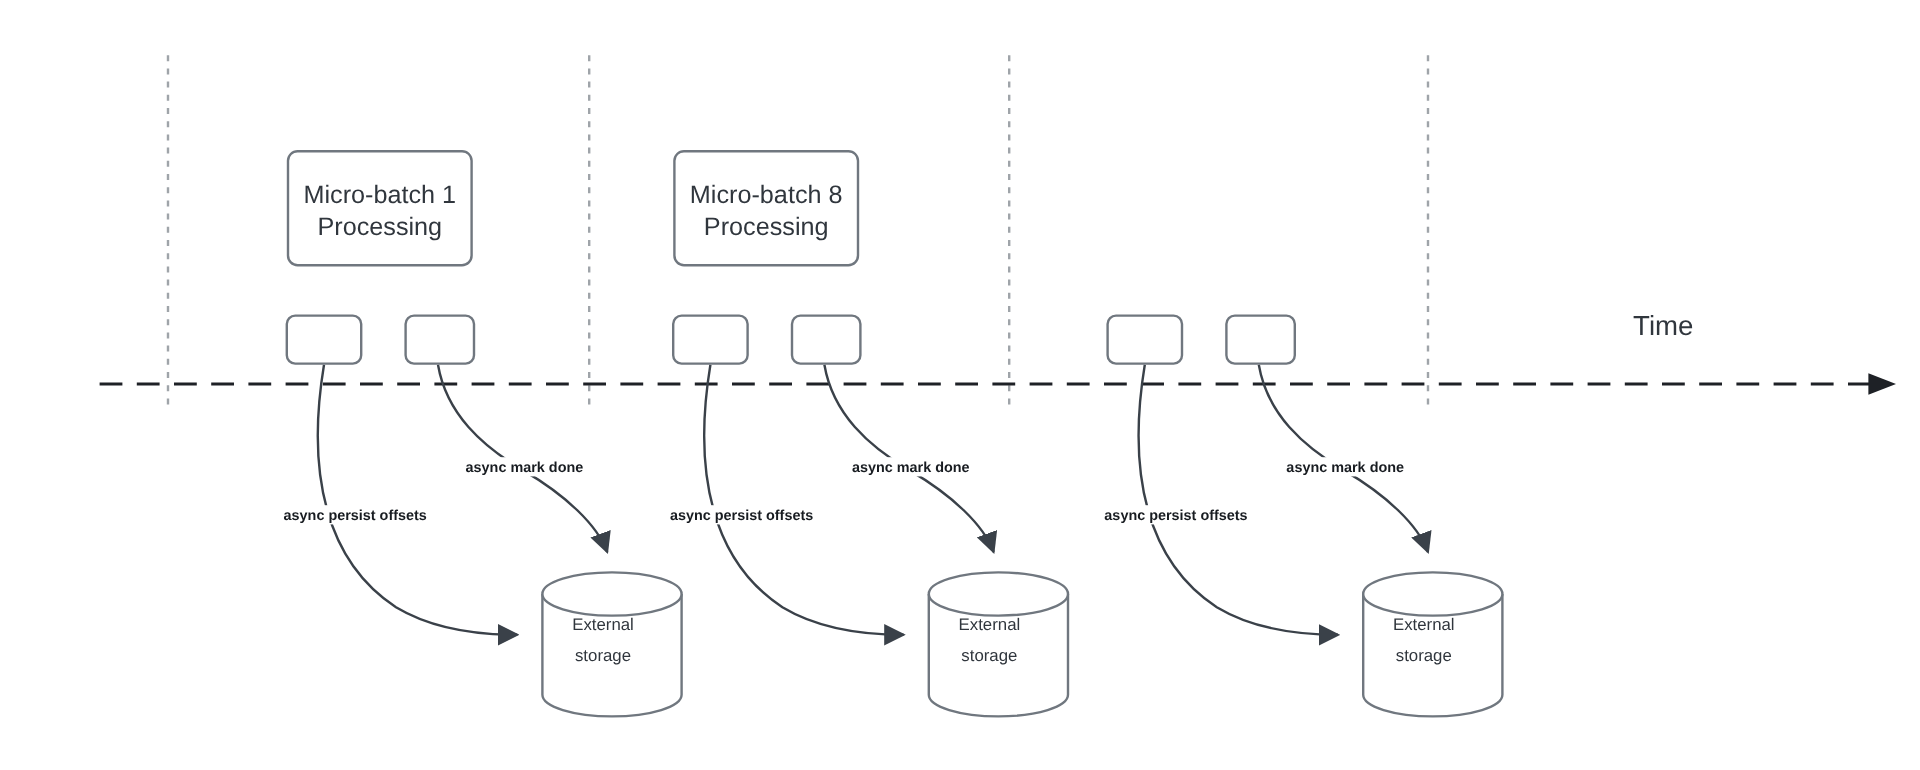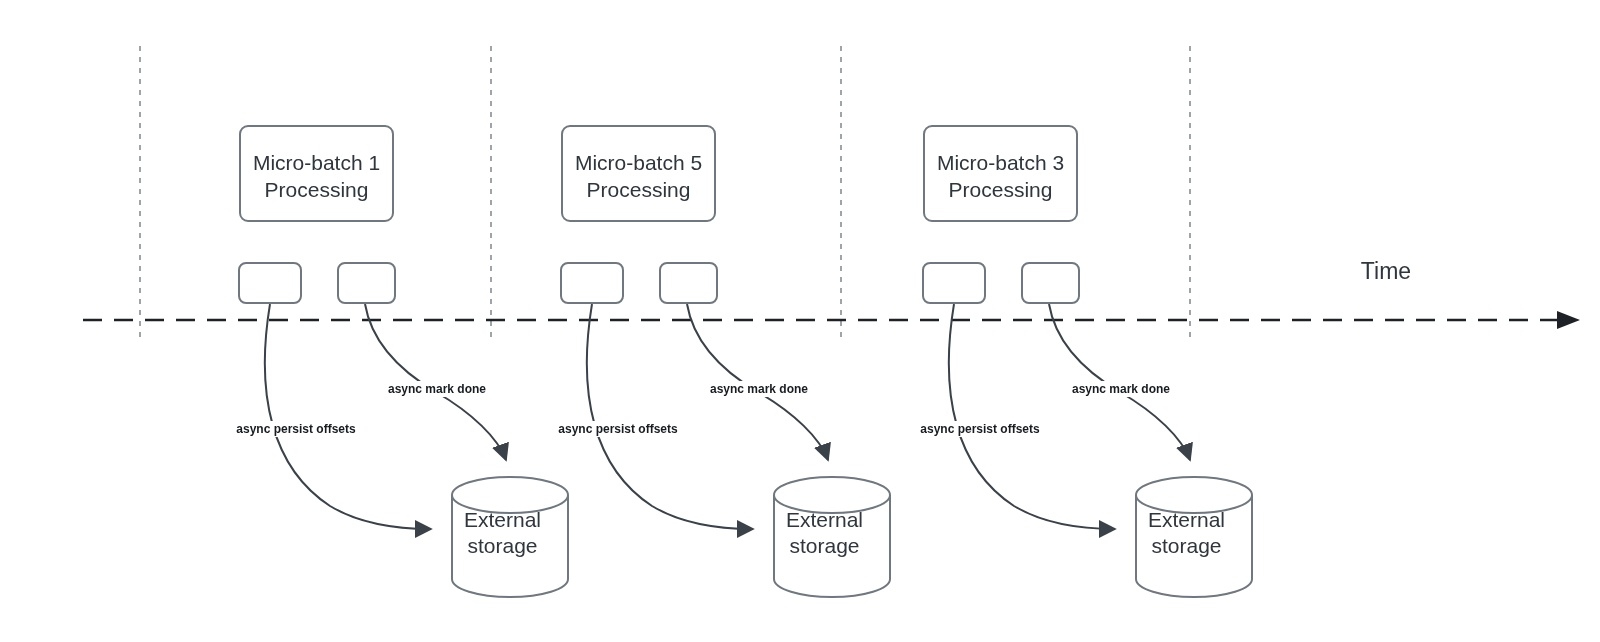--- a/index.html
+++ b/index.html
@@ -35,21 +35,21 @@
     position:absolute;top:262px;height:42px;
     border:2px solid var(--box-border);border-radius:8px;background:#fff;
   }
   .async-label{
     position:absolute;transform:translate(-50%,-50%);
     font-size:12px;font-weight:bold;color:var(--label);
     white-space:nowrap;background:var(--background);padding:1px 3px;
   }
   .storage-label{
     position:absolute;top:507px;width:101px;text-align:center;
-    font-size:21px;line-height:26px;color:var(--text);
+    font-size:14px;line-height:26px;color:var(--text);
   }
   .time-label{
     position:absolute;left:1386px;top:258px;transform:translateX(-50%);
     font-size:23px;color:var(--text);text-align:right;
   }
 </style>
 </head>
 <body>
 
 <div class="canvas">
@@ -94,31 +94,28 @@
   <div class="big-box" style="left:239px">
     <span>Micro-batch 1 Processing</span>
   </div>
   <div class="small-box" style="left:238px;width:64px"></div>
   <div class="small-box" style="left:337px;width:59px"></div>
   <div class="async-label" style="left:296px;top:429px">async persist offsets</div>
   <div class="async-label" style="left:437px;top:389px">async mark done</div>
   <div class="storage-label" style="left:452px">External storage</div>
 
   <div class="big-box" style="left:561px">
-    <span>Micro-batch 5 Processing</span>
+    <span>Micro-batch 8 Processing</span>
   </div>
   <div class="small-box" style="left:560px;width:64px"></div>
   <div class="small-box" style="left:659px;width:59px"></div>
   <div class="async-label" style="left:618px;top:429px">async persist offsets</div>
   <div class="async-label" style="left:759px;top:389px">async mark done</div>
   <div class="storage-label" style="left:774px">External storage</div>
 
-  <div class="big-box" style="left:923px">
-    <span>Micro-batch 3 Processing</span>
-  </div>
   <div class="small-box" style="left:922px;width:64px"></div>
   <div class="small-box" style="left:1021px;width:59px"></div>
   <div class="async-label" style="left:980px;top:429px">async persist offsets</div>
   <div class="async-label" style="left:1121px;top:389px">async mark done</div>
   <div class="storage-label" style="left:1136px">External storage</div>
 
   <div class="time-label">Time</div>
 
 </div>
 

